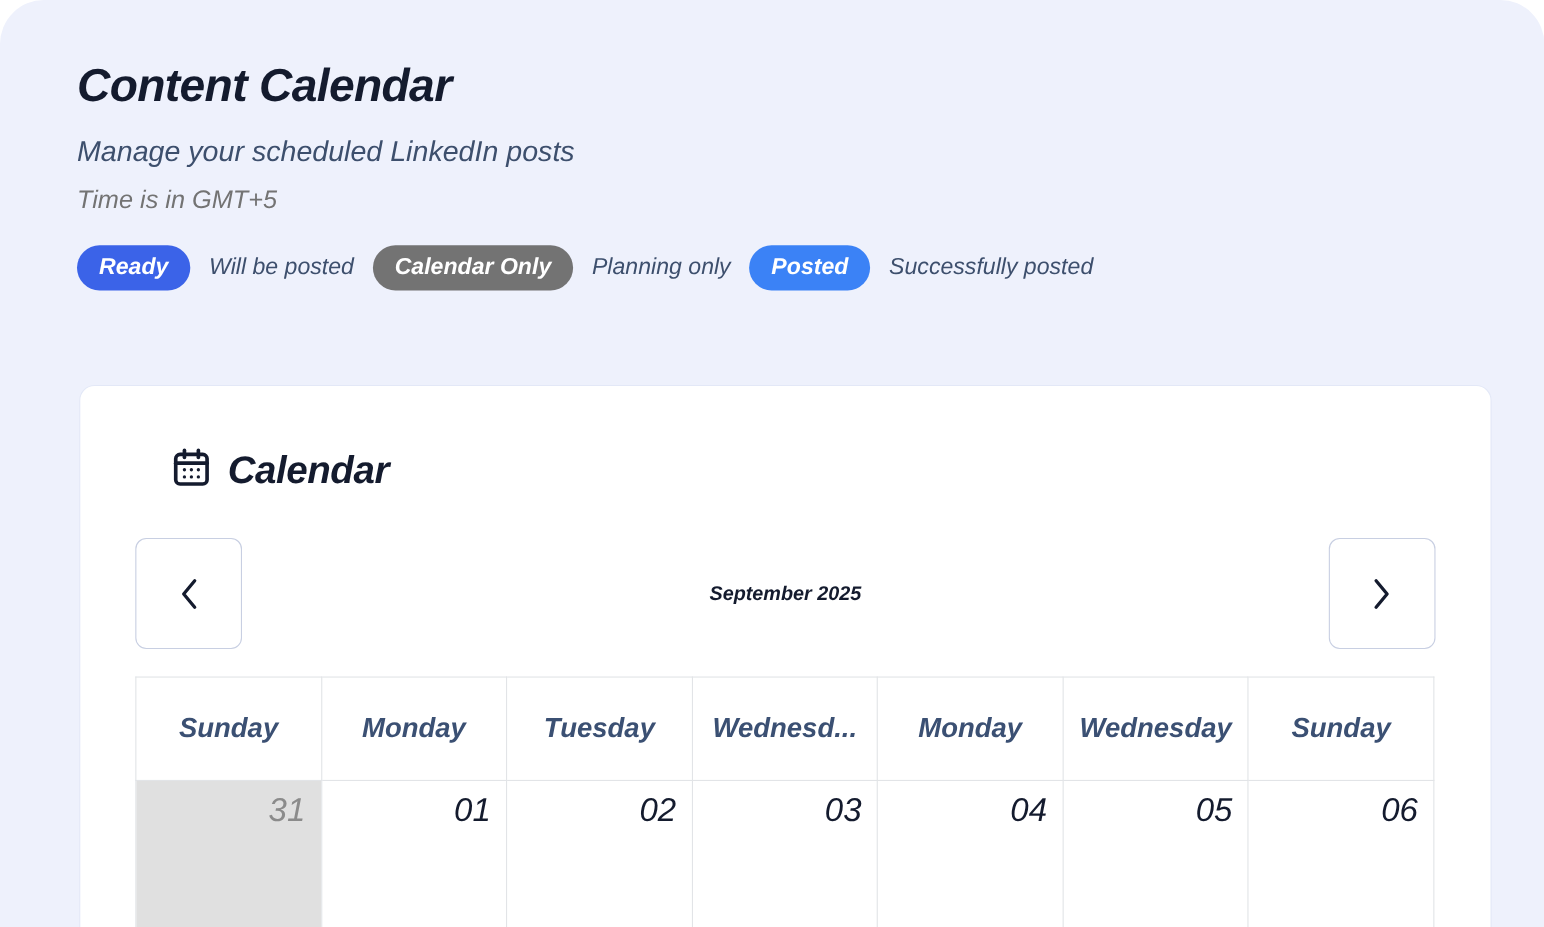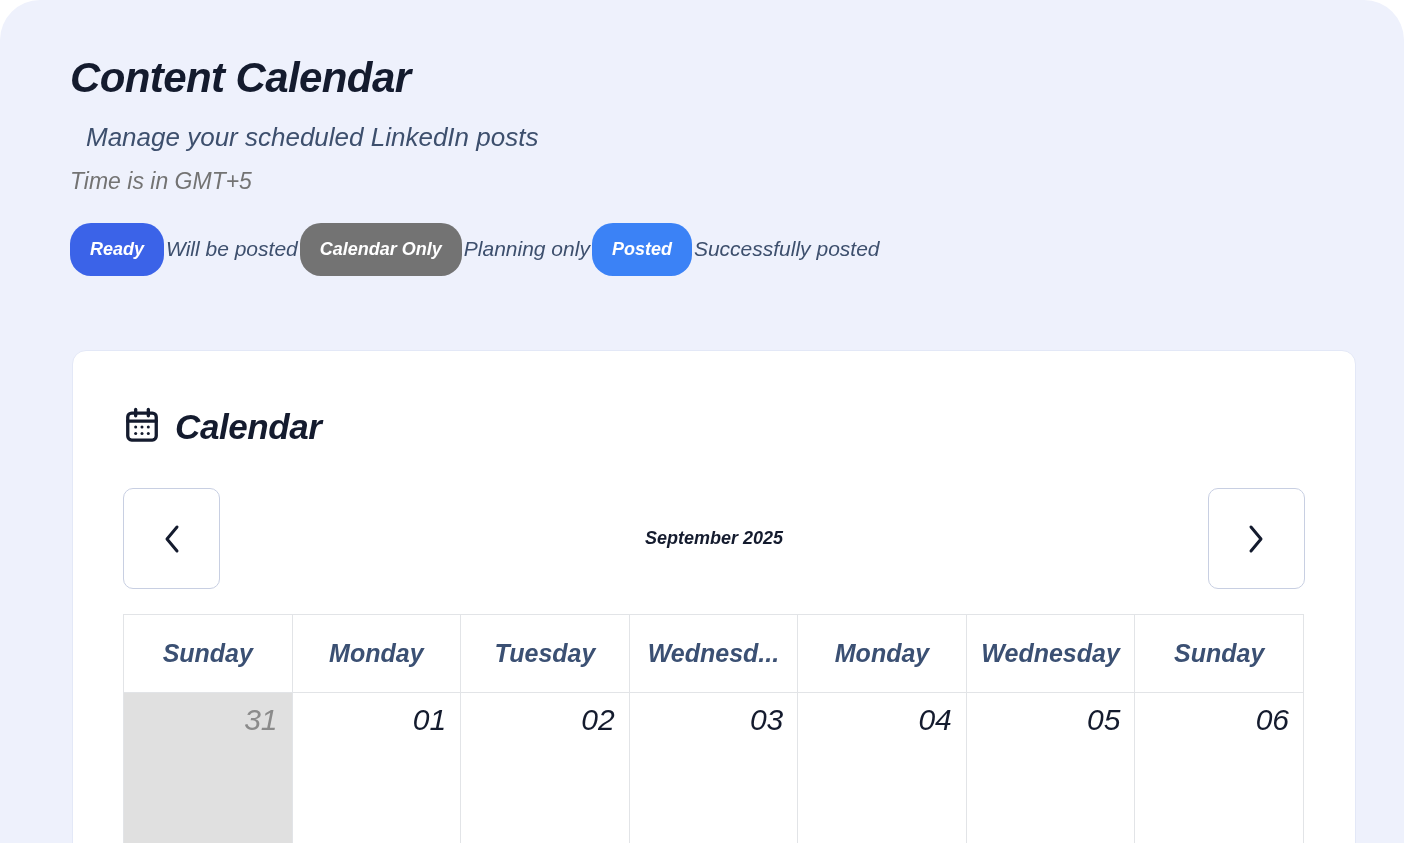--- a/index.html
+++ b/index.html
@@ -25,68 +25,68 @@
     color: #141b2e;
     letter-spacing: -0.6px;
     line-height: 1.05;
   }
   .page-subtitle {
     margin-top: 22px;
     font-size: 26px;
     color: #3d4f6d;
     font-weight: normal;
     line-height: 1.2;
-    margin-left: 16px;
   }
   .page-timezone {
     margin-top: 15px;
     font-size: 23px;
     color: #737373;
     line-height: 1.2;
   }
   .legend {
     display: flex;
     align-items: center;
     margin-top: 27px;
     gap: 0;
   }
   .legend-badge {
     display: inline-flex;
     align-items: center;
     justify-content: center;
-    height: 53px;
+    height: 41px;
     padding: 0 20px;
     border-radius: 21px;
     color: #ffffff;
-    font-size: 18px;
+    font-size: 21px;
     font-weight: bold;
     white-space: nowrap;
   }
   .legend-desc {
     font-size: 21px;
     color: #3d4f6d;
-    margin: 0 2px;
+    margin: 0 17px;
     white-space: nowrap;
   }
   .calendar-card {
     position: absolute;
     left: 72px;
     top: 350px;
     width: 1284px;
     height: 520px;
     background: #ffffff;
     border: 1px solid #e3e8f7;
     border-radius: 14px;
     overflow: hidden;
   }
   .card-header {
     display: flex;
     align-items: center;
     gap: 14px;
     padding: 55px 0 0 50px;
+    margin-left: 32px;
   }
   .cal-icon { display: block; }
   .card-title {
     font-size: 35px;
     font-weight: bold;
     color: #141b2e;
     letter-spacing: -0.4px;
   }
   .month-nav {
     display: flex;
@@ -112,21 +112,21 @@
     color: #141b2e;
   }
   .cal-table {
     margin: 25px 50px 0 50px;
     width: 1181px;
     border-collapse: collapse;
     table-layout: fixed;
   }
   .cal-table th {
     border: 1px solid #e2e4e7;
-    height: 78px;
+    height: 94px;
     text-align: center;
     font-size: 25px;
     font-weight: bold;
     color: #3b5073;
     padding: 0 10px;
     white-space: nowrap;
     overflow: hidden;
     text-overflow: ellipsis;
     max-width: 169px;
   }

